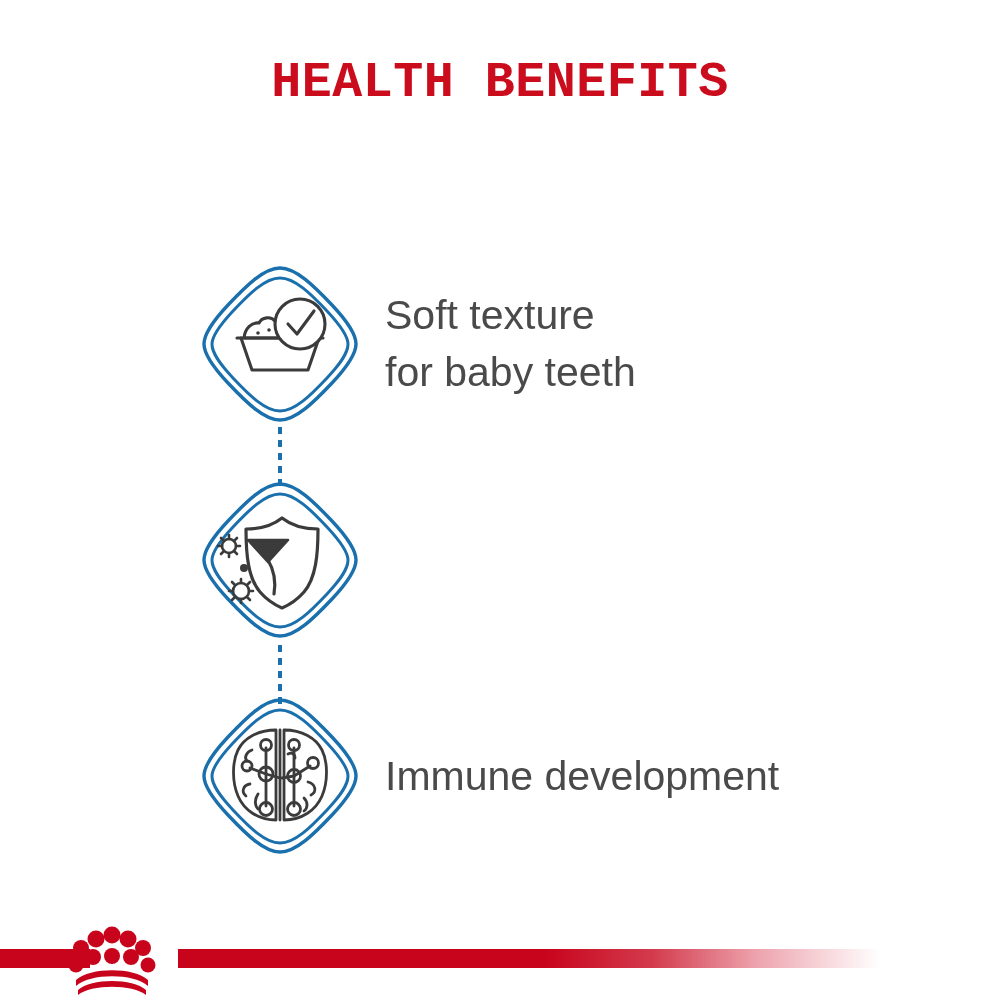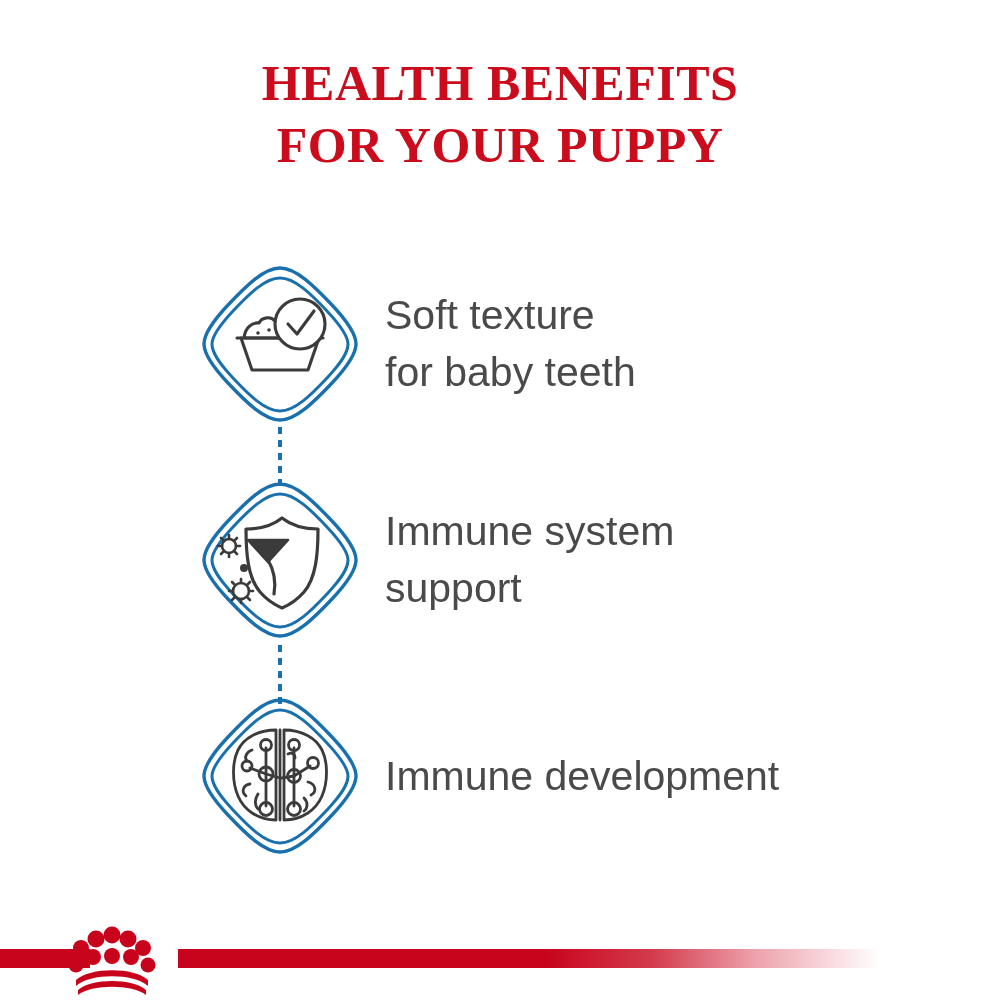--- a/index.html
+++ b/index.html
@@ -17,21 +17,21 @@
   }
 
   
   .title-block {
     position: absolute;
     top: 52px;
     left: 0;
     width: 1000px;
     text-align: center;
     color: #cb0c1d;
-    font-family: Liberation Serif, serif;
+    font-family: Liberation Mono, monospace;
     font-weight: bold;
     font-size: 50px;
     letter-spacing: 0.5px;
     line-height: 62px;
     text-transform: uppercase;
   }
   .title-line { display: block; white-space: nowrap; }
 
   
   .benefits {
@@ -118,21 +118,20 @@
     width: 118px;
     height: 82px;
   }
   .crown svg { display: block; width: 118px; height: 82px; }
 </style>
 </head>
 <body>
 
 <div class="title-block">
   <span class="title-line">HEALTH BENEFITS</span>
-  <span class="title-line">FOR YOUR PUPPY</span>
 </div>
 
 <div class="benefits">
 
   <div class="benefit-row">
     <div class="badge-wrap">
       <div class="badge">
         <svg viewBox="0 0 168 172" xmlns="http://www.w3.org/2000/svg">
           <g fill="none" stroke="#1a6fad" stroke-width="3.4" stroke-linecap="round" stroke-linejoin="round">
             <path d="M84 10 C100 10 118 28 136 47 C152 64 160 76 160 86
@@ -216,22 +215,20 @@
               <line x1="53" y1="117" x2="57" y2="117"></line>
               <line x1="36" y1="108" x2="39" y2="111"></line>
               <line x1="51" y1="123" x2="54" y2="126"></line>
               <line x1="54" y1="108" x2="51" y2="111"></line>
               <line x1="39" y1="123" x2="36" y2="126"></line>
             </g>
           </g>
         </svg>
       </div>
     </div>
-    <div class="benefit-label">Immune system
-support</div>
   </div>
 
   <div class="benefit-row">
     <div class="badge-wrap">
       <div class="badge">
         <svg viewBox="0 0 168 172" xmlns="http://www.w3.org/2000/svg">
           <g fill="none" stroke="#1a6fad" stroke-width="3.4" stroke-linecap="round" stroke-linejoin="round">
             <path d="M84 10 C100 10 118 28 136 47 C152 64 160 76 160 86
                      C160 96 152 108 136 125 C118 144 100 162 84 162
                      C68 162 50 144 32 125 C16 108 8 96 8 86

